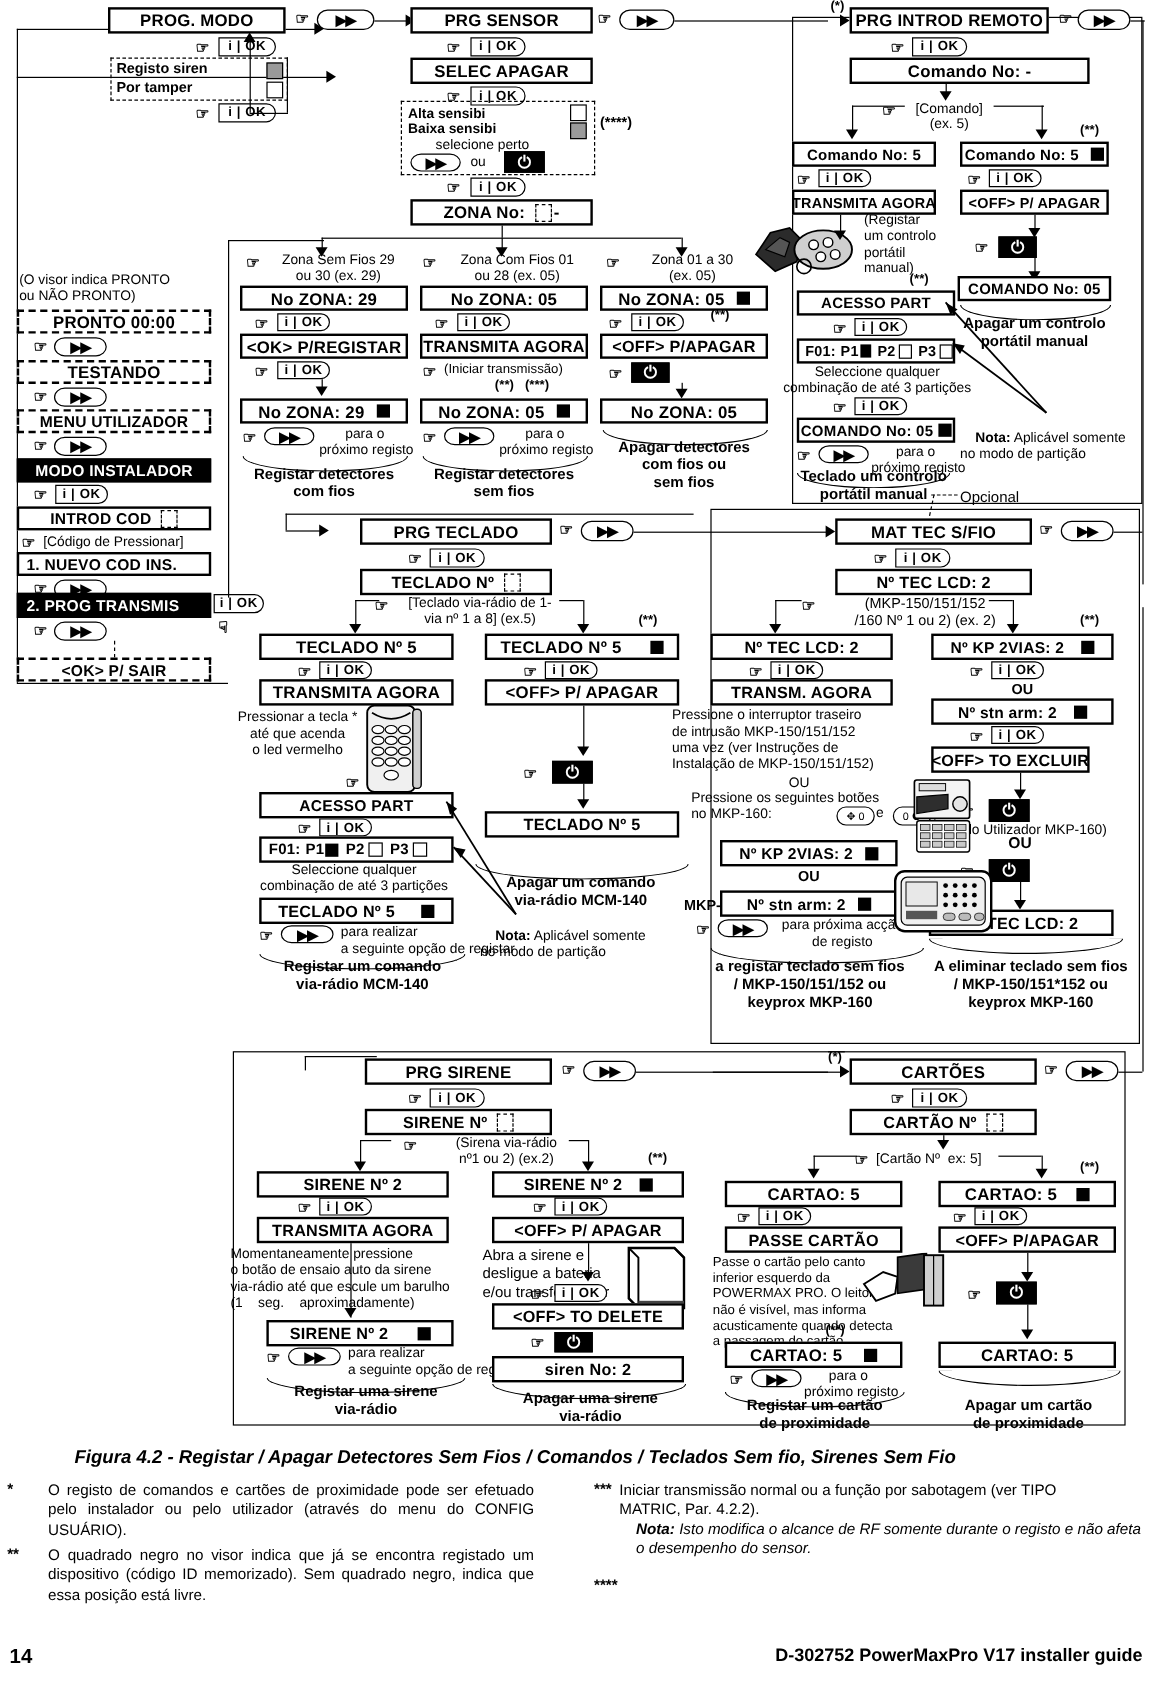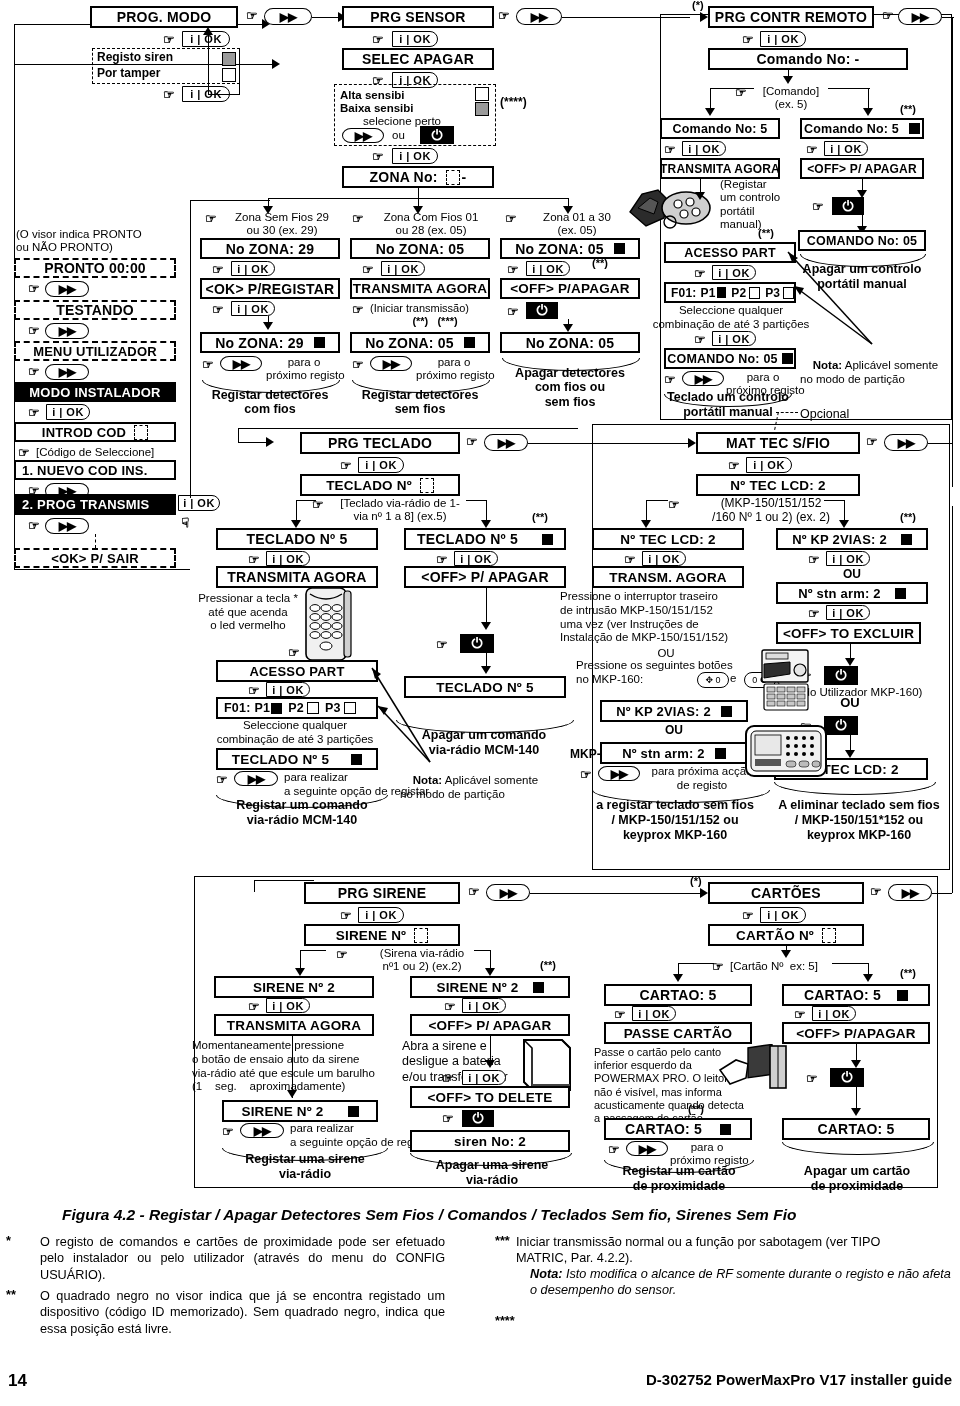--- a/index.html
+++ b/index.html
@@ -135,21 +135,21 @@
   <span class="hand" style="left:28px;top:365px;">☞</span>
   <div class="key key-next" style="left:45px;top:364px;width:44px;height:16px;">▶▶</div>
   <div class="lcd inv" style="left:14px;top:382px;width:162px;height:20px;font-size:13px;">MODO INSTALADOR</div>
   <span class="hand" style="left:28px;top:406px;">☞</span>
   <div class="key key-ok" style="left:46px;top:404px;width:44px;height:16px;">i | OK</div>
   <div class="lcd" style="left:14px;top:422px;width:162px;height:20px;font-size:13px;">
      <span>INTROD COD</span>
         <span class="cursor"></span>
   </div>
   <span class="hand" style="left:18px;top:446px;">☞</span>
-  <div class="tx" style="left:36px;top:446px;font-size:11.5px;">[Código de Seleccione]</div>
+  <div class="tx" style="left:36px;top:446px;font-size:11.5px;">[Código de Pressionar]</div>
   <div class="lcd" style="left:14px;top:460px;width:162px;height:20px;font-size:13px;justify-content:flex-start;padding-left:6px;">1. NUEVO COD INS.</div>
   <span class="hand" style="left:28px;top:484px;">☞</span>
   <div class="key key-next" style="left:45px;top:483px;width:44px;height:16px;">▶▶</div>
   <div class="lcd inv" style="left:14px;top:494px;width:162px;height:21px;font-size:13px;justify-content:flex-start;padding-left:6px;">2. PROG TRANSMIS</div>
   <span class="hand" style="left:28px;top:519px;">☞</span>
   <div class="key key-next" style="left:45px;top:518px;width:44px;height:16px;">▶▶</div>
   <div class="vl d" style="left:95px;top:534px;height:14px;"></div>
   <div class="lcd dashed" style="left:14px;top:548px;width:162px;height:20px;font-size:13px;">&lt;OK&gt; P/ SAIR</div>
 
   <div class="key key-ok" style="left:178px;top:495px;width:42px;height:16px;">i | OK</div>
@@ -258,21 +258,21 @@
   <div class="arrow-d" style="left:563px;top:324px;"></div>
   <div class="lcd" style="left:500px;top:332px;width:140px;height:21px;font-size:14px;">No ZONA: 05</div>
   <div class="brace" style="left:502px;top:358px;width:136px;"></div>
   <div class="tx c b" style="left:492px;top:366px;width:156px;font-size:12.5px;line-height:1.15;">Apagar detectores
 com fios ou
 sem fios</div>
 
   <div class="frame" style="left:660px;top:14px;width:292px;height:406px;"></div>
   <div class="tx b" style="left:692px;top:0px;font-size:11px;">(*)</div>
   <div class="arrow-r" style="left:700px;top:12px;"></div>
-  <div class="lcd" style="left:708px;top:6px;width:166px;height:22px;font-size:14px;">PRG CONTR REMOTO</div>
+  <div class="lcd" style="left:708px;top:6px;width:166px;height:22px;font-size:14px;">PRG INTROD REMOTO</div>
   <span class="hand" style="left:882px;top:9px;">☞</span>
   <div class="key key-next" style="left:898px;top:8px;width:44px;height:17px;">▶▶</div>
   <div class="hl" style="left:942px;top:17px;width:12px;"></div>
   <div class="vl" style="left:952px;top:17px;height:470px;"></div>
 
   <span class="hand" style="left:742px;top:33px;">☞</span>
   <div class="key key-ok" style="left:760px;top:31px;width:46px;height:16px;">i | OK</div>
   <div class="lcd" style="left:708px;top:48px;width:200px;height:22px;font-size:14px;">Comando No: -</div>
   <div class="vl" style="left:788px;top:70px;height:10px;"></div>
   <div class="arrow-d" style="left:783px;top:76px;"></div>
@@ -548,21 +548,21 @@
   <div class="tx b" style="left:900px;top:512px;font-size:11px;">(**)</div>
   <span class="hand" style="left:808px;top:553px;">☞</span>
   <div class="key key-ok" style="left:826px;top:551px;width:44px;height:15px;">i | OK</div>
   <div class="tx c b" style="left:776px;top:568px;width:152px;font-size:12px;">OU</div>
   <div class="lcd" style="left:776px;top:582px;width:152px;height:22px;font-size:13px;">
     <span>Nº stn arm: 2</span>
         <span class="sq" style="margin-left:14px;"></span>
   </div>
   <span class="hand" style="left:808px;top:607px;">☞</span>
   <div class="key key-ok" style="left:826px;top:605px;width:44px;height:15px;">i | OK</div>
-  <div class="lcd" style="left:776px;top:622px;width:145px;height:22px;font-size:13.5px;">&lt;OFF&gt; TO EXCLUIR</div>
+  <div class="lcd" style="left:776px;top:622px;width:132px;height:22px;font-size:13.5px;">&lt;OFF&gt; TO EXCLUIR</div>
   <div class="vl" style="left:850px;top:644px;height:20px;"></div>
   <div class="arrow-d" style="left:845px;top:658px;"></div>
   <span class="hand" style="left:800px;top:670px;">☞</span>
   <div class="key key-off" style="left:824px;top:666px;width:34px;height:19px;">⏻</div>
   <div class="tx c b" style="left:800px;top:696px;width:100px;font-size:13px;">OU</div>
   <span class="hand" style="left:800px;top:720px;">☞</span>
   <div class="key key-off" style="left:824px;top:716px;width:34px;height:19px;">⏻</div>
   <div class="vl" style="left:850px;top:735px;height:20px;"></div>
   <div class="arrow-d" style="left:845px;top:750px;"></div>
   <div class="lcd" style="left:774px;top:758px;width:154px;height:22px;font-size:13.5px;">Nº TEC LCD: 2</div>

